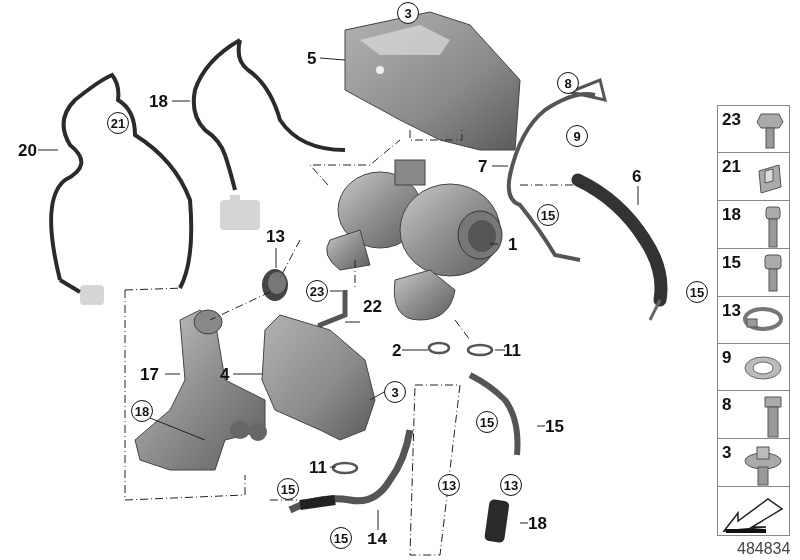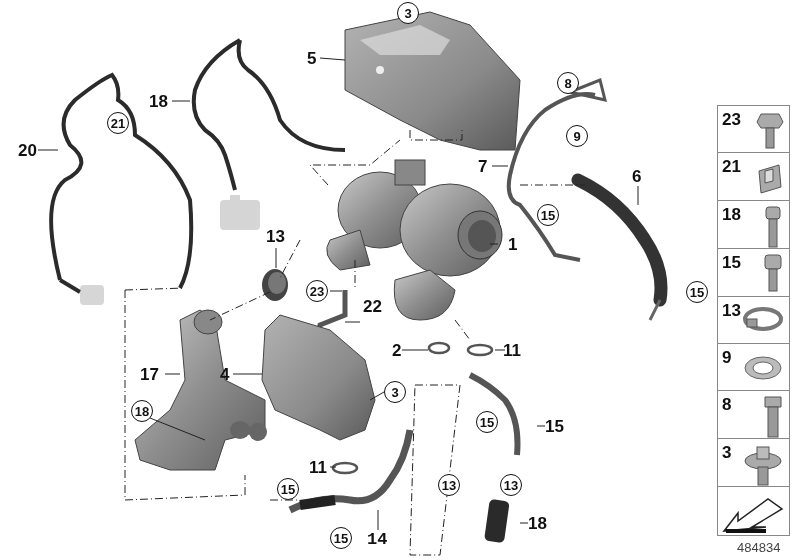--- a/index.html
+++ b/index.html
@@ -5,21 +5,21 @@
   html, body { margin: 0; padding: 0; background: #ffffff; }
   body { width: 800px; height: 560px; position: relative; overflow: hidden; font-family: "Liberation Sans", sans-serif; }
   #stage { position: absolute; left: 0; top: 0; width: 800px; height: 560px; }
   .callout { position: absolute; font-family: "Liberation Sans", sans-serif; font-weight: bold; font-size: 17px; color: #111; line-height: 1; white-space: nowrap; }
   .callout.circled { width: 22px; height: 22px; border: 1.6px solid #111; border-radius: 50%; background: #fff; font-size: 13px; display: flex; align-items: center; justify-content: center; box-sizing: border-box; }
   #legend { position: absolute; left: 717px; top: 105px; width: 73px; }
   .legend-cell { position: relative; width: 73px; border: 1px solid #888; border-bottom: none; box-sizing: border-box; background: #fff; }
   .legend-cell:last-child { border-bottom: 1px solid #888; }
   .legend-num { position: absolute; left: 4px; top: 4px; font-weight: bold; font-size: 17px; color: #111; font-family: "Liberation Sans", sans-serif; }
   .legend-icon { position: absolute; right: 4px; top: 4px; }
-  #diagram-id { position: absolute; left: 737px; top: 540px; font-size: 13px; color: #444; font-family: "Liberation Sans", sans-serif; }
+  #diagram-id { position: absolute; left: 737px; top: 540px; font-size: 16px; color: #444; font-family: "Liberation Sans", sans-serif; }
 </style>
 </head>
 <body>
 
 <div id="stage">
 
   <svg width="800" height="560" viewBox="0 0 800 560" style="position:absolute;left:0;top:0">
     <defs>
       <linearGradient id="metal" x1="0" y1="0" x2="1" y2="1">
         <stop offset="0" stop-color="#c9c9c9"></stop>

